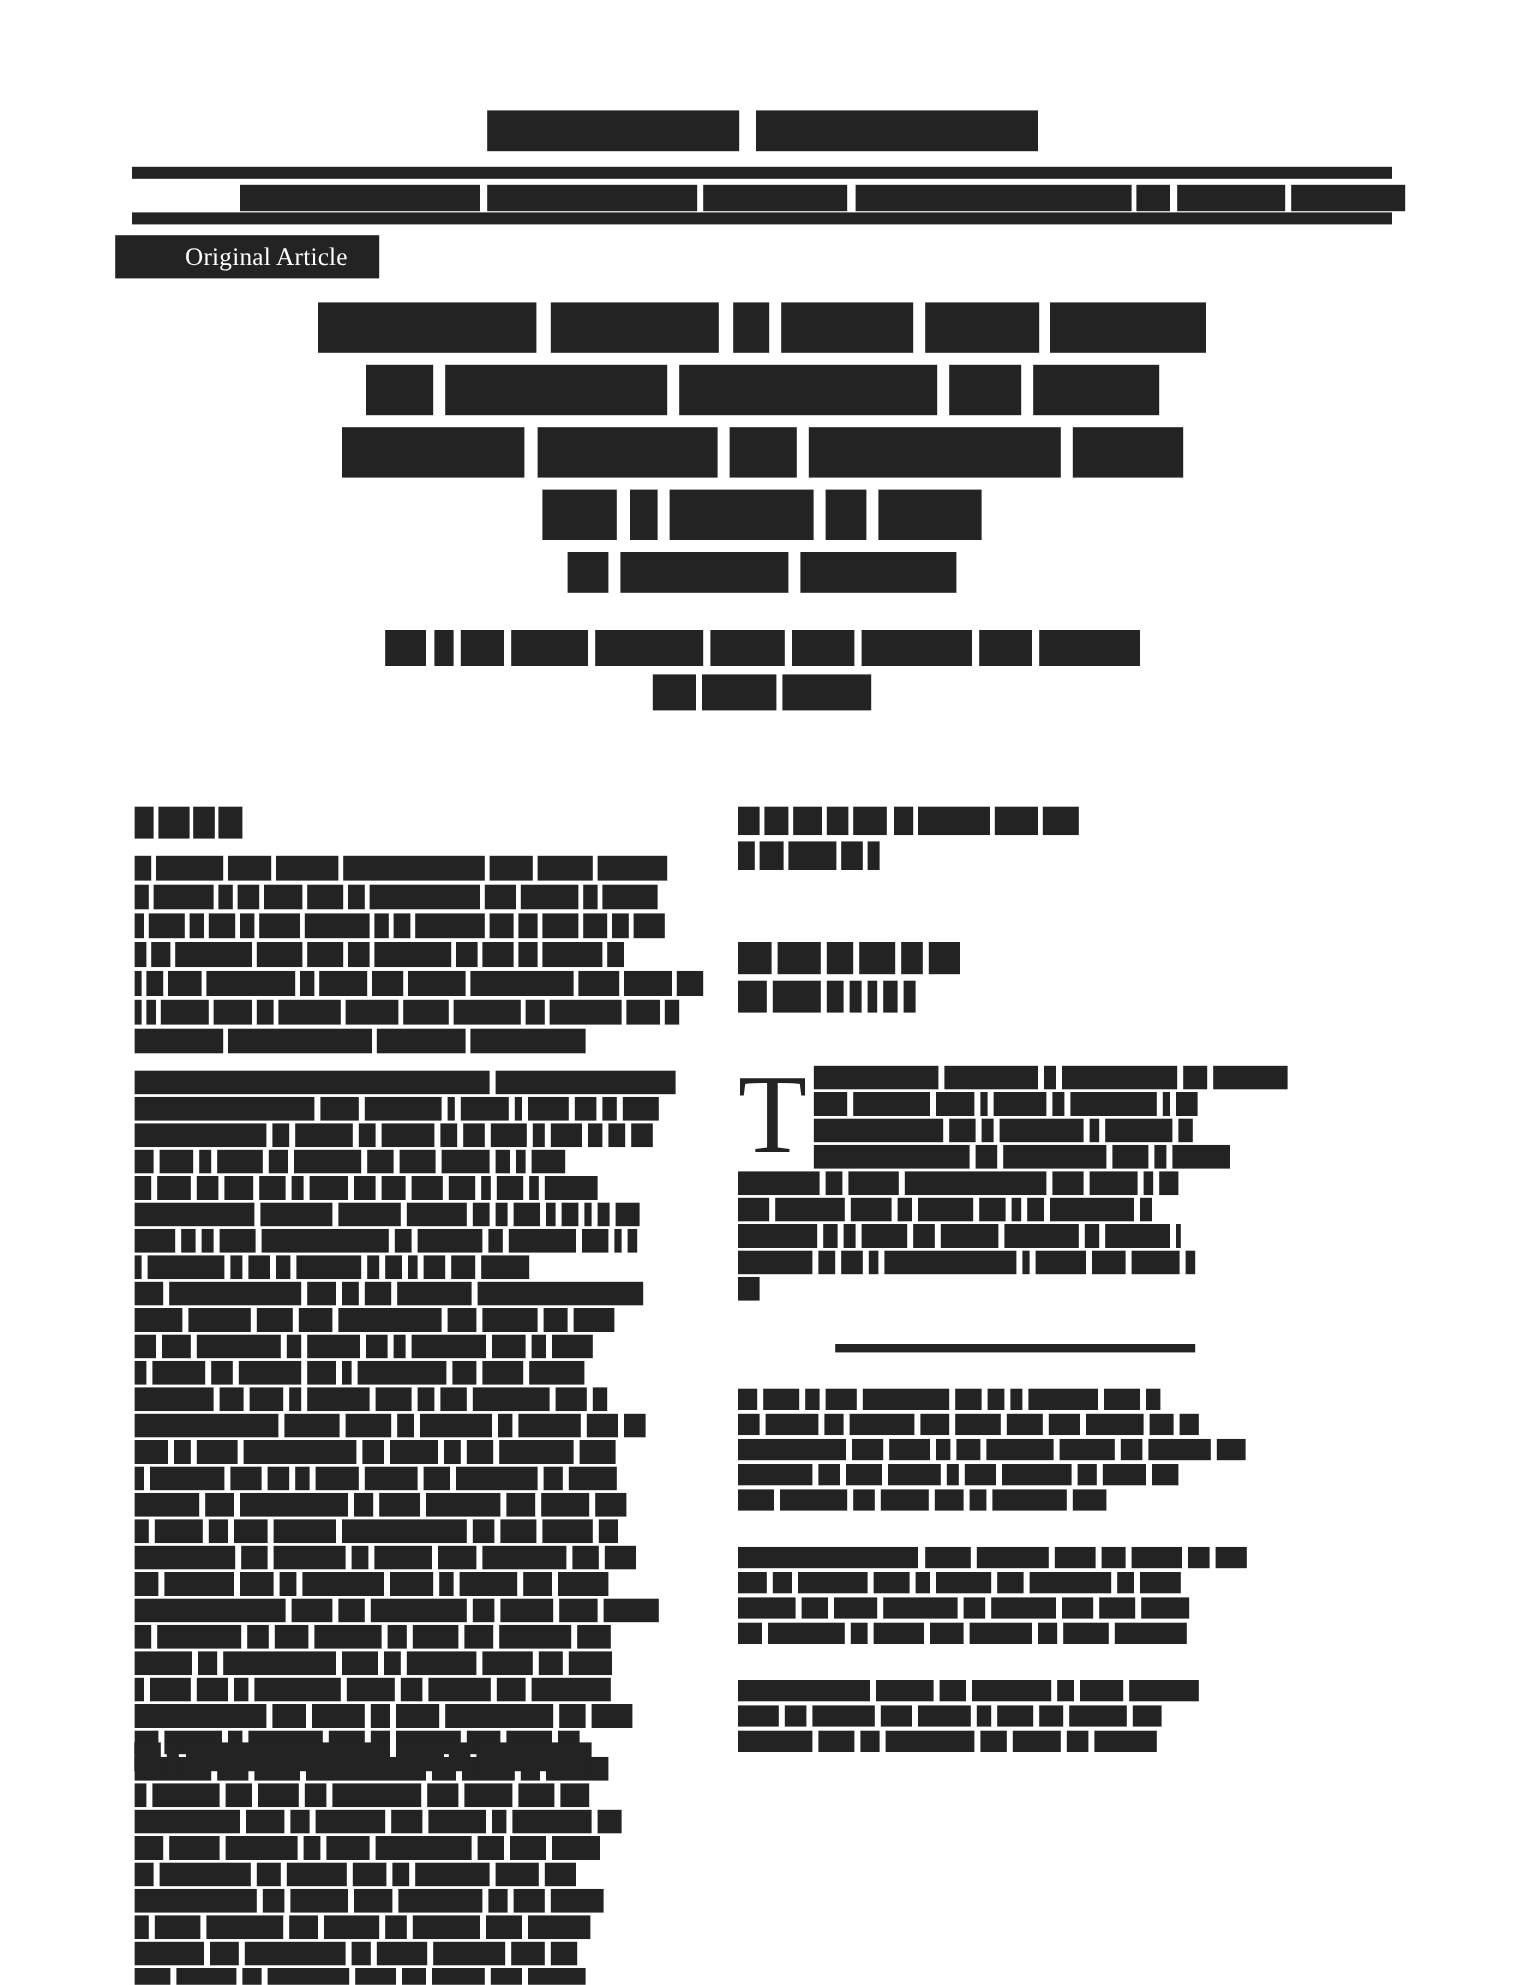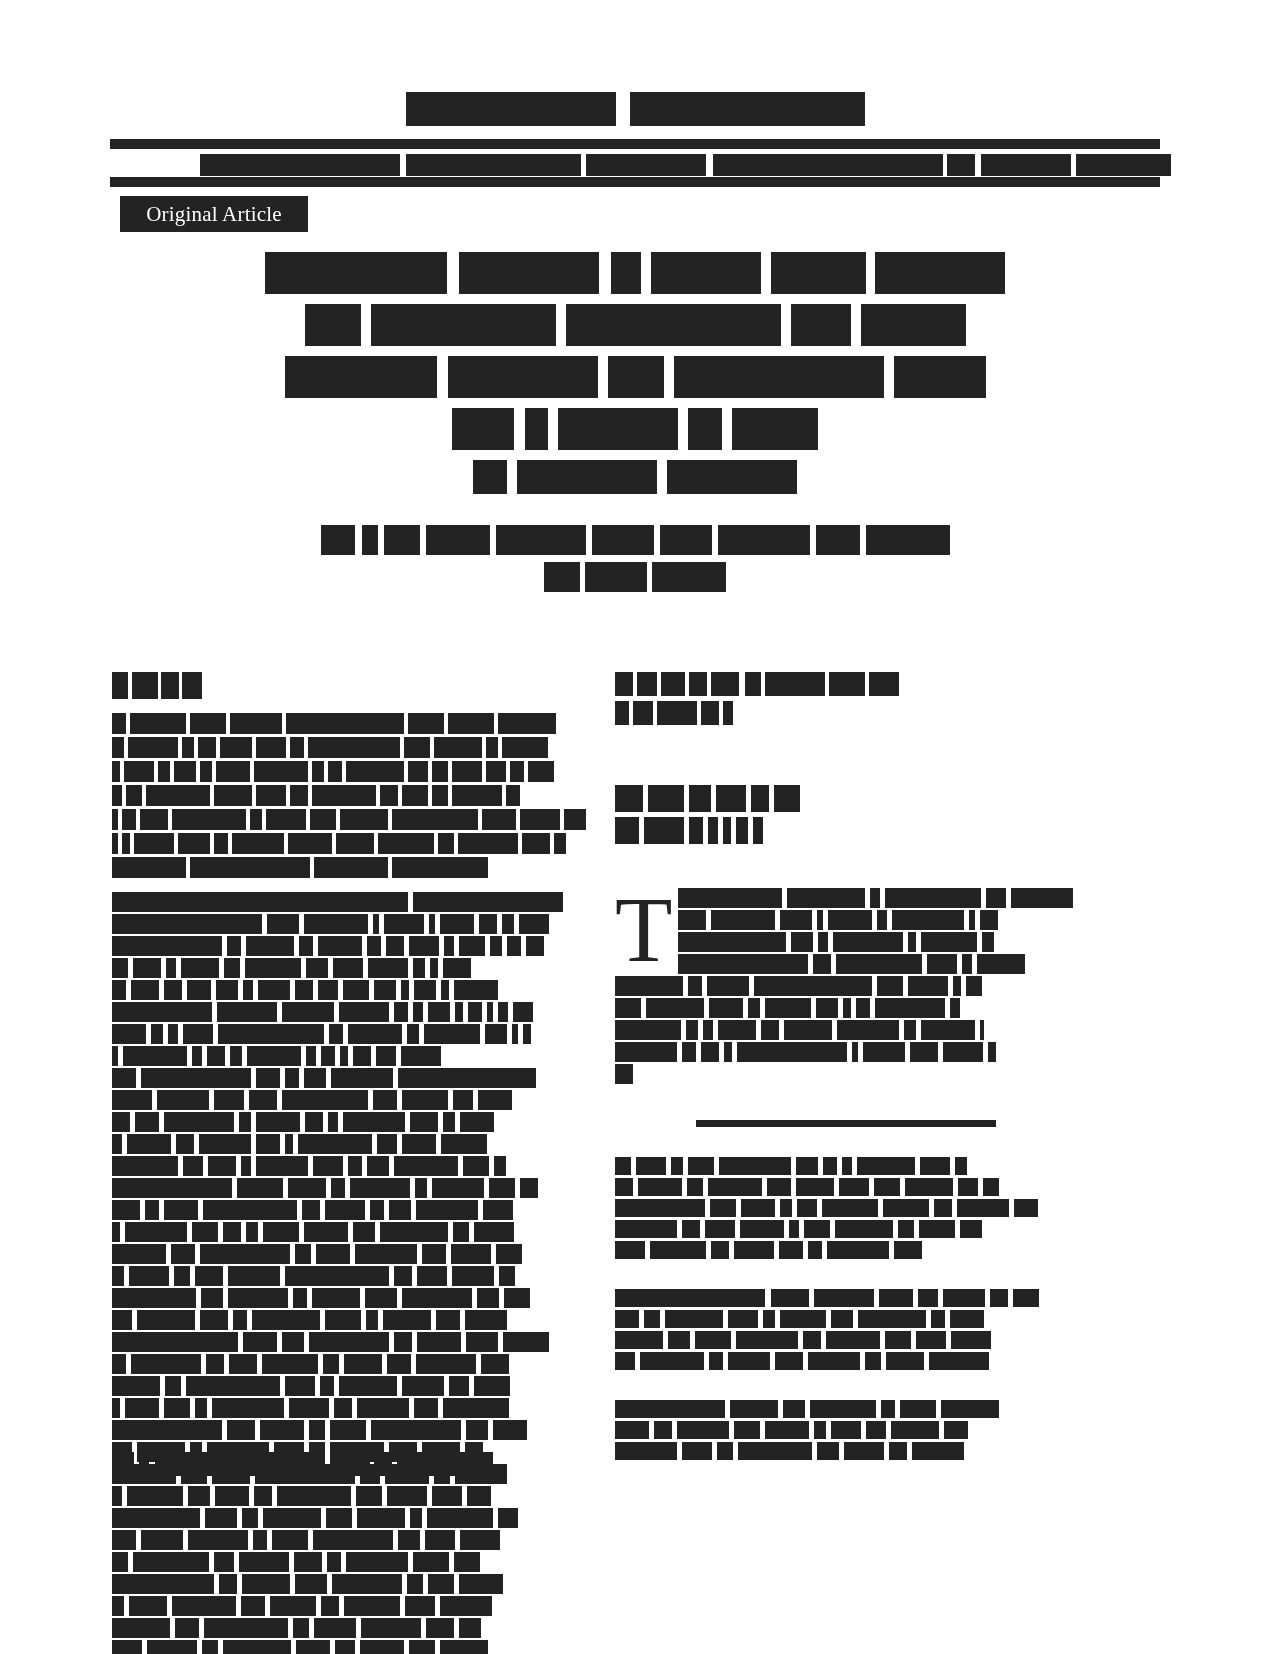--- a/index.html
+++ b/index.html
@@ -20,26 +20,26 @@
   .rule-thick { position:absolute; left:110px; width:1050px; height:10px; background:#232323; }
   .rule-1 { top:139px; }
   .rule-2 { top:177px; }
 
   .meta-line { position:absolute; left:200px; top:154px; height:22px; white-space:nowrap; }
   .meta-line > i { display:inline-block; background:#232323; height:22px; vertical-align:top; }
   .meta-line > s { display:inline-block; height:22px; vertical-align:top; }
 
   
   .badge {
-    position:absolute; left:120px; top:196px;
+    position:absolute; left:96px; top:196px;
     width:188px; height:36px;
     background:#232323; color:#ffffff;
     font-family:"Liberation Serif", serif;
     font-size:21px; line-height:36px;
-    text-align:center; letter-spacing:.2px;
+    text-align:center; letter-spacing:.2px;padding-left:32px;
   }
 
   
   .title { position:absolute; left:110px; width:1050px; top:252px; text-align:center; }
   .title .tline { display:block; margin-bottom:10px; white-space:nowrap; }
   .title .tline > i { display:inline-block; background:#232323; height:42px; vertical-align:middle; }
   .title .tline > s { display:inline-block; height:42px; vertical-align:middle; }
   .title .tline.small > i, .title .tline.small > s { height:34px; }
 
   

